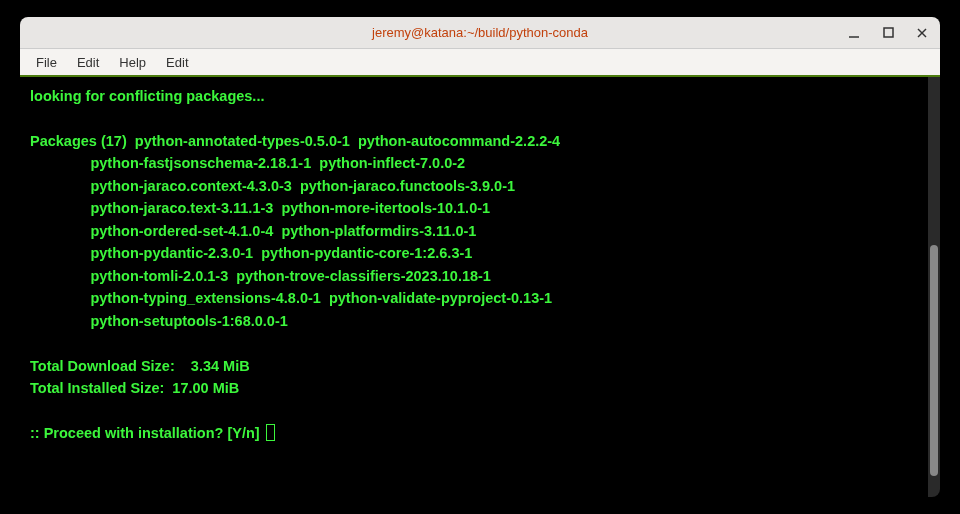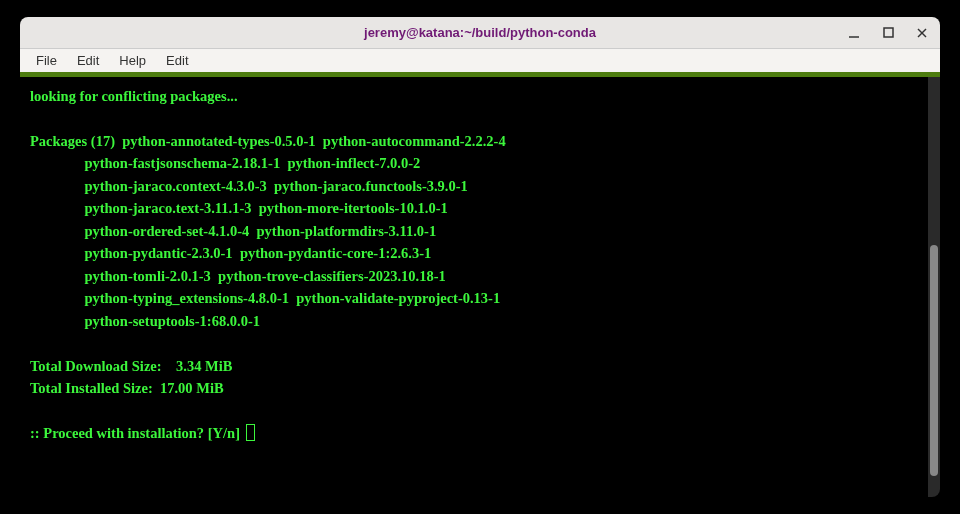--- a/index.html
+++ b/index.html
@@ -30,22 +30,22 @@
       background: #e8e6e4;
       height: 32px;
       display: flex;
       align-items: center;
       justify-content: center;
       position: relative;
       border-bottom: 1px solid #ccc;
     }
     .titlebar-text {
       font-size: 13px;
-      font-weight: bold;
-      color: #701a75;
+      font-weight: normal;
+      color: #c2410c;
     }
     .window-controls {
       position: absolute;
       right: 8px;
       display: flex;
       gap: 14px;
       align-items: center;
     }
     .window-control {
       width: 20px;
@@ -56,38 +56,38 @@
       cursor: pointer;
       color: #333;
     }
     .menubar {
       background: #f5f3f1;
       height: 28px;
       display: flex;
       align-items: center;
       padding: 0 8px;
       gap: 4px;
-      border-bottom: 5px solid #4d7c0f;
+      border-bottom: 2px solid #4d7c0f;
     }
     .menu-item {
       padding: 4px 8px;
       font-size: 13px;
       color: #333;
       cursor: pointer;
     }
     .terminal-area {
       flex: 1;
       background: #000;
       position: relative;
       display: flex;
     }
     .terminal-content {
       flex: 1;
       padding: 8px 10px;
-      font-family: Liberation Serif, serif;
+      font-family: Liberation Sans, sans-serif;
       font-size: 14.5px;
       line-height: 1.55;
       color: #3cf63c;
       font-weight: bold;
       white-space: pre;
       overflow: hidden;
     }
     .scrollbar {
       width: 12px;
       background: #2a2a2a;

